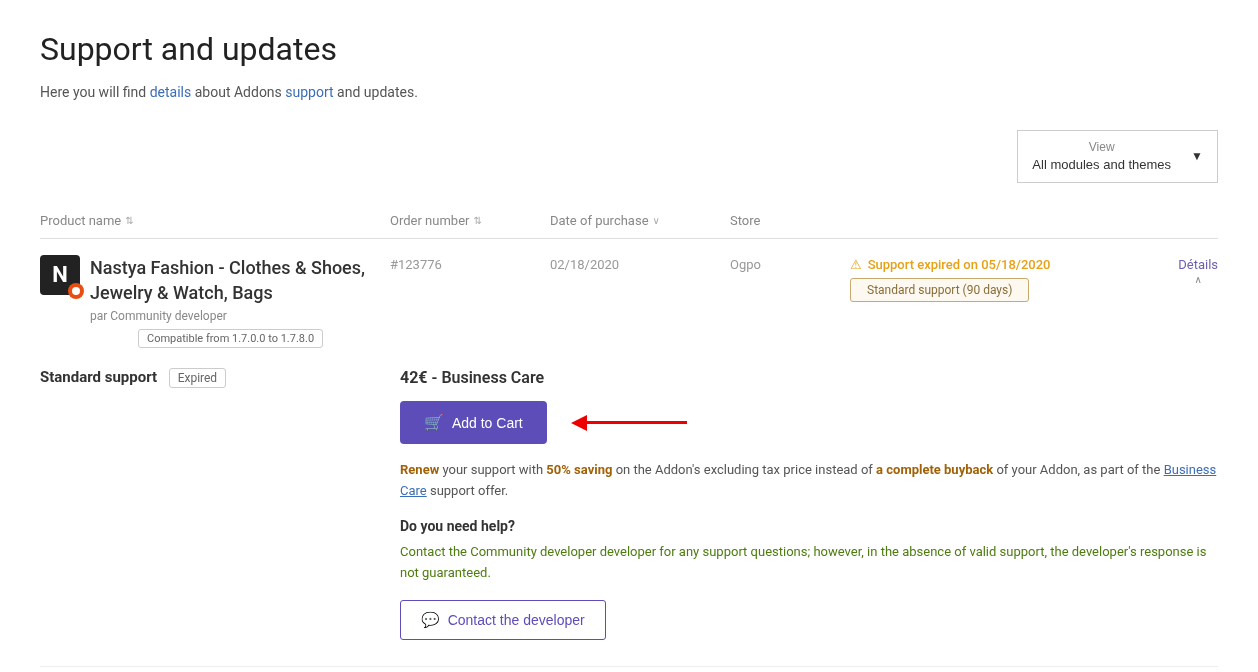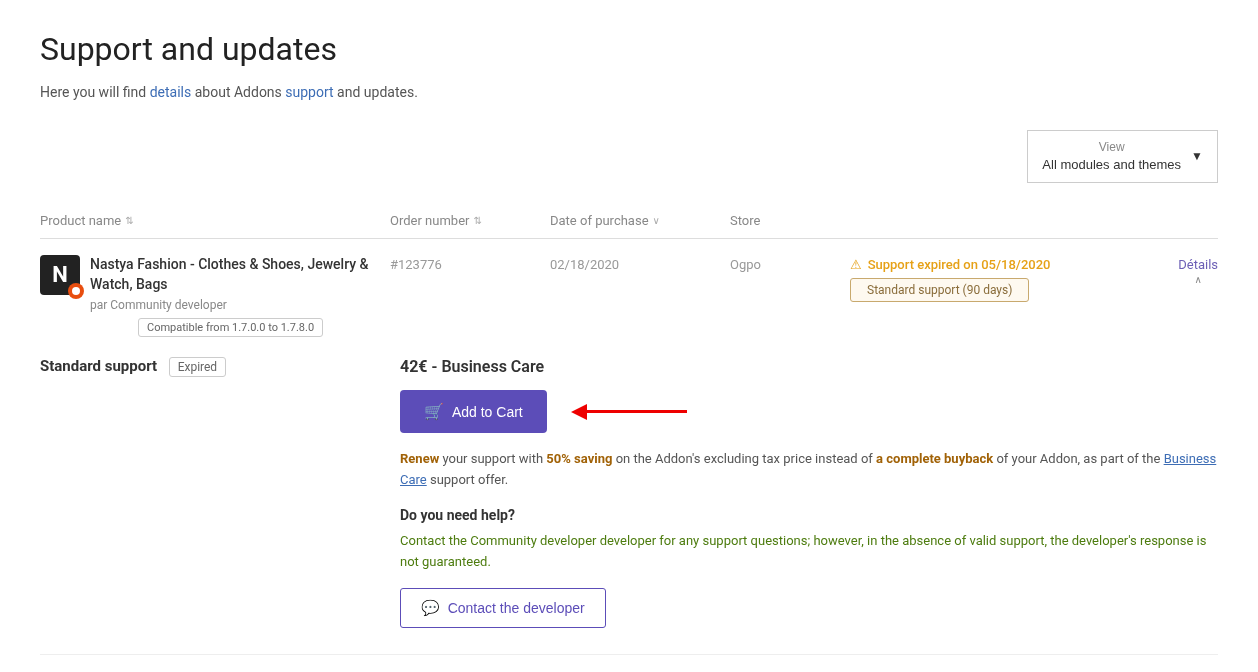--- a/index.html
+++ b/index.html
@@ -31,21 +31,21 @@
       margin-bottom: 20px;
     }
     .view-dropdown {
       border: 1px solid #ccc;
       padding: 8px 14px;
       font-size: 13px;
       cursor: pointer;
       background: #fff;
       display: flex;
       align-items: center;
-      gap: 10px;
+      gap: 20px;
       color: #333;
       line-height: 1.4;
       justify-content: center;
     }
     .view-dropdown .view-label {
       color: #888;
       font-size: 12px;
     }
     .view-dropdown .view-value {
       font-weight: 500;
@@ -120,21 +120,21 @@
       height: 8px;
       background: #fff;
       border-radius: 50%;
     }
     .product-details {
       flex: 1;
     }
     .product-name {
       font-weight: 500;
       color: #333;
-      font-size: 14px;
+      font-size: 18px;
       line-height: 1.4;
     }
     .product-author {
       color: #888;
       font-size: 12px;
       margin-top: 4px;
     }
     .product-compat {
       display: inline-block;
       border: 1px solid #ccc;

